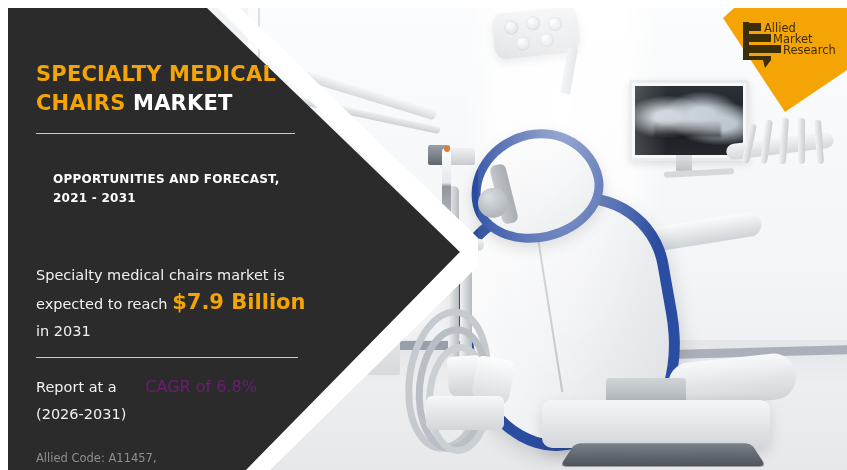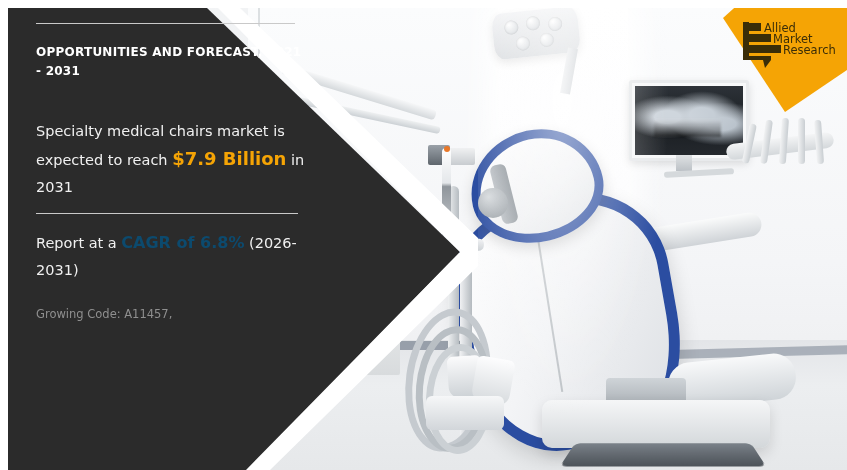--- a/index.html
+++ b/index.html
@@ -416,54 +416,55 @@
 
   .rule {
     height: 1px;
     background: #c9c9c9;
     width: 259px;
     margin: 15px 0 0 0;
   }
   .rule.two { margin-top: 12px; width: 262px; }
 
   .subtitle {
-    margin: 0;
+    margin: 17px;
     padding-top: 19px;
     font-size: 12px;
     line-height: 19px;
     font-weight: bold;
     letter-spacing: 0.25px;
     color: #ffffff;
   }
 
   .stat {
     margin: 0;
     padding-top: 37px;
     font-size: 14.5px;
     line-height: 27px;
     color: #f0f0f0;
     font-weight: normal;
   }
   .stat .hl {
     color: #f5a405;
     font-weight: bold;
-    font-size: 18px;
+    font-size: 21px;
   }
 
   .stat2 {
     margin: 0;
     padding-top: 15px;
     font-size: 14.5px;
     line-height: 27px;
     color: #f0f0f0;
   }
   .stat2 .hl {
-    color: #0c4a6e;
-    font-weight: bold;
+    color: #701a75;
+    font-weight: normal;
     font-size: 16px;
+    margin-left: 24px;
   }
 
   .meta {
     margin: 0;
     padding-top: 21px;
     font-size: 11.5px;
     line-height: 19px;
     color: #8f8f8f;
   }
 
@@ -560,37 +561,41 @@
     <div class="ph-unit-box"></div>
 
     <div class="ph-glare"></div>
   </div>
 
   <div class="panel"></div>
   <div class="panel-stripe"></div>
 
   <div class="content">
 
+    <h1 class="title">
+      <span class="hl">SPECIALTY MEDICAL</span><br>
+      <span class="hl">CHAIRS</span><span> MARKET</span>
+    </h1>
 
     <div class="rule"></div>
 
     <h2 class="subtitle">OPPORTUNITIES AND FORECAST, 2021 - 2031</h2>
 
     <p class="stat">
       <span>Specialty medical chairs market is expected to reach </span><span class="hl">$7.9 Billion</span><span> in 2031</span>
     </p>
 
     <div class="rule two"></div>
 
     <p class="stat2">
       <span>Report at a </span><span class="hl">CAGR of 6.8%</span><span> (2026-2031)</span>
     </p>
 
     <p class="meta">
-      <span>Growing Code: A11457,</span><br>
+      <span>Allied Code: A11457,</span><br>
     </p>
   </div>
 
   <div class="logo-badge">
     <div class="logo-shape"></div>
     <div class="logo-mark">
       <svg width="100" height="50" viewBox="0 0 100 50" xmlns="http://www.w3.org/2000/svg">
 
         <g fill="#3a2d08">
           <path d="M2 2 h6 v34 h-6 z"></path>

